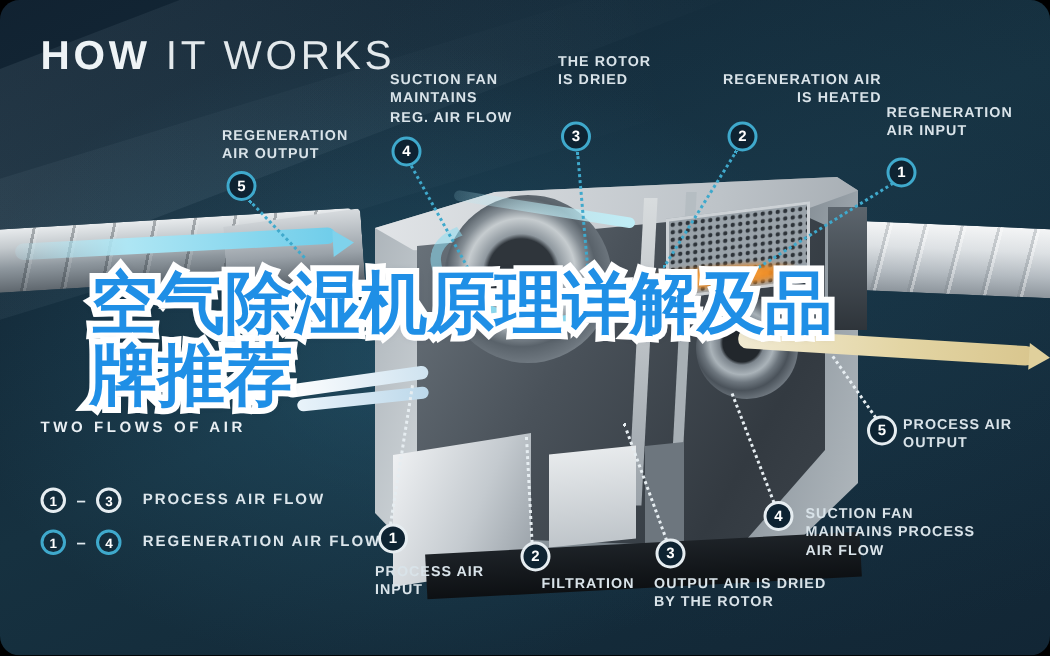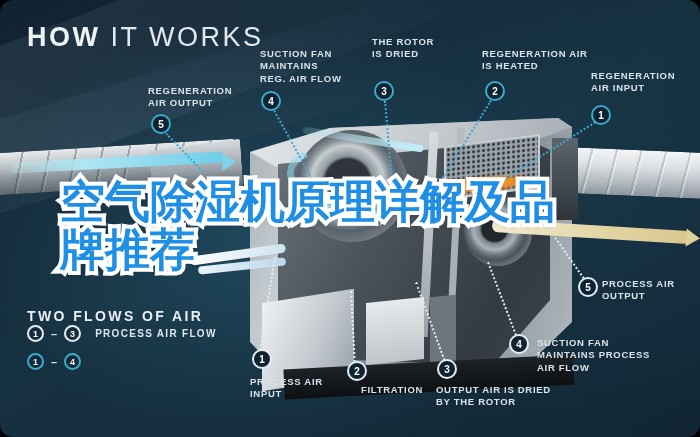--- a/index.html
+++ b/index.html
@@ -108,30 +108,30 @@
   
   .badge{position:absolute;width:20px;height:20px;border-radius:50%;box-sizing:border-box;
     background:#0e2332;border:2px solid #3fa9cc;color:#fff;font-size:10px;font-weight:700;
     display:flex;align-items:center;justify-content:center;z-index:9;}
   .badge.process{border-color:#e6edf1;}
   .clabel{position:absolute;color:#d9e3e9;font-size:9.5px;font-weight:700;letter-spacing:.7px;
     line-height:1.3;white-space:pre-line;z-index:9;}
   .b-r5{left:151px;top:114px;} .lab-r5{left:148px;top:85px;}
   .b-r4{left:261px;top:91px;}  .lab-r4{left:260px;top:48px;}
   .b-r3{left:374px;top:81px;}  .lab-r3{left:372px;top:36px;}
-  .b-r2{left:485px;top:81px;}  .lab-r2{left:482px;top:48px;}
+  .b-r2{left:485px;top:81px;}  .lab-r2{left:482px;top:48px;text-align:right;}
   .b-r1{left:591px;top:105px;} .lab-r1{left:591px;top:70px;}
   .b-p1{left:252px;top:349px;} .lab-p1{left:250px;top:376px;}
   .b-p2{left:347px;top:361px;} .lab-p2{left:361px;top:384px;}
   .b-p3{left:437px;top:359px;} .lab-p3{left:436px;top:384px;}
   .b-p4{left:509px;top:334px;} .lab-p4{left:537px;top:337px;}
   .b-p5{left:578px;top:277px;} .lab-p5{left:602px;top:278px;}
 
   
-  .lg-head{position:absolute;left:27px;top:308px;color:#e9eff3;font-size:14px;
+  .lg-head{position:absolute;left:27px;top:280px;color:#e9eff3;font-size:10px;
     letter-spacing:2.4px;font-weight:600;}
   .lg-row{position:absolute;left:27px;display:flex;align-items:center;gap:6px;}
   .lg-row1{top:325px;} .lg-row2{top:353px;}
   .lg-c{width:17px;height:17px;border-radius:50%;box-sizing:border-box;border:2px solid #e6edf1;
     color:#fff;font-size:9px;font-weight:700;display:flex;align-items:center;justify-content:center;
     background:rgba(14,35,50,.4);}
   .lg-row2 .lg-c{border-color:#3fa9cc;}
   .lg-dash{color:#dfe8ee;font-size:11px;font-weight:700;margin:0 1px;}
   .lg-lab{color:#dce6ec;font-size:10px;font-weight:700;letter-spacing:1.3px;margin-left:8px;}
 
@@ -268,20 +268,21 @@
     <span class="lg-lab">PROCESS AIR FLOW</span>
   </div>
   <div class="lg-row lg-row2">
     <div class="lg-c">
         <span>1</span>
       </div>
     <span class="lg-dash">–</span>
     <div class="lg-c">
         <span>4</span>
       </div>
+    <span class="lg-lab">REGENERATION AIR FLOW</span>
   </div>
 
   <div class="cn">
     <span class="line">
       <span class="outline">空气除湿机原理详解及品</span>
       <span class="fill">空气除湿机原理详解及品</span>
     </span>
     <span class="line">
       <span class="outline">牌推荐</span>
       <span class="fill">牌推荐</span>

